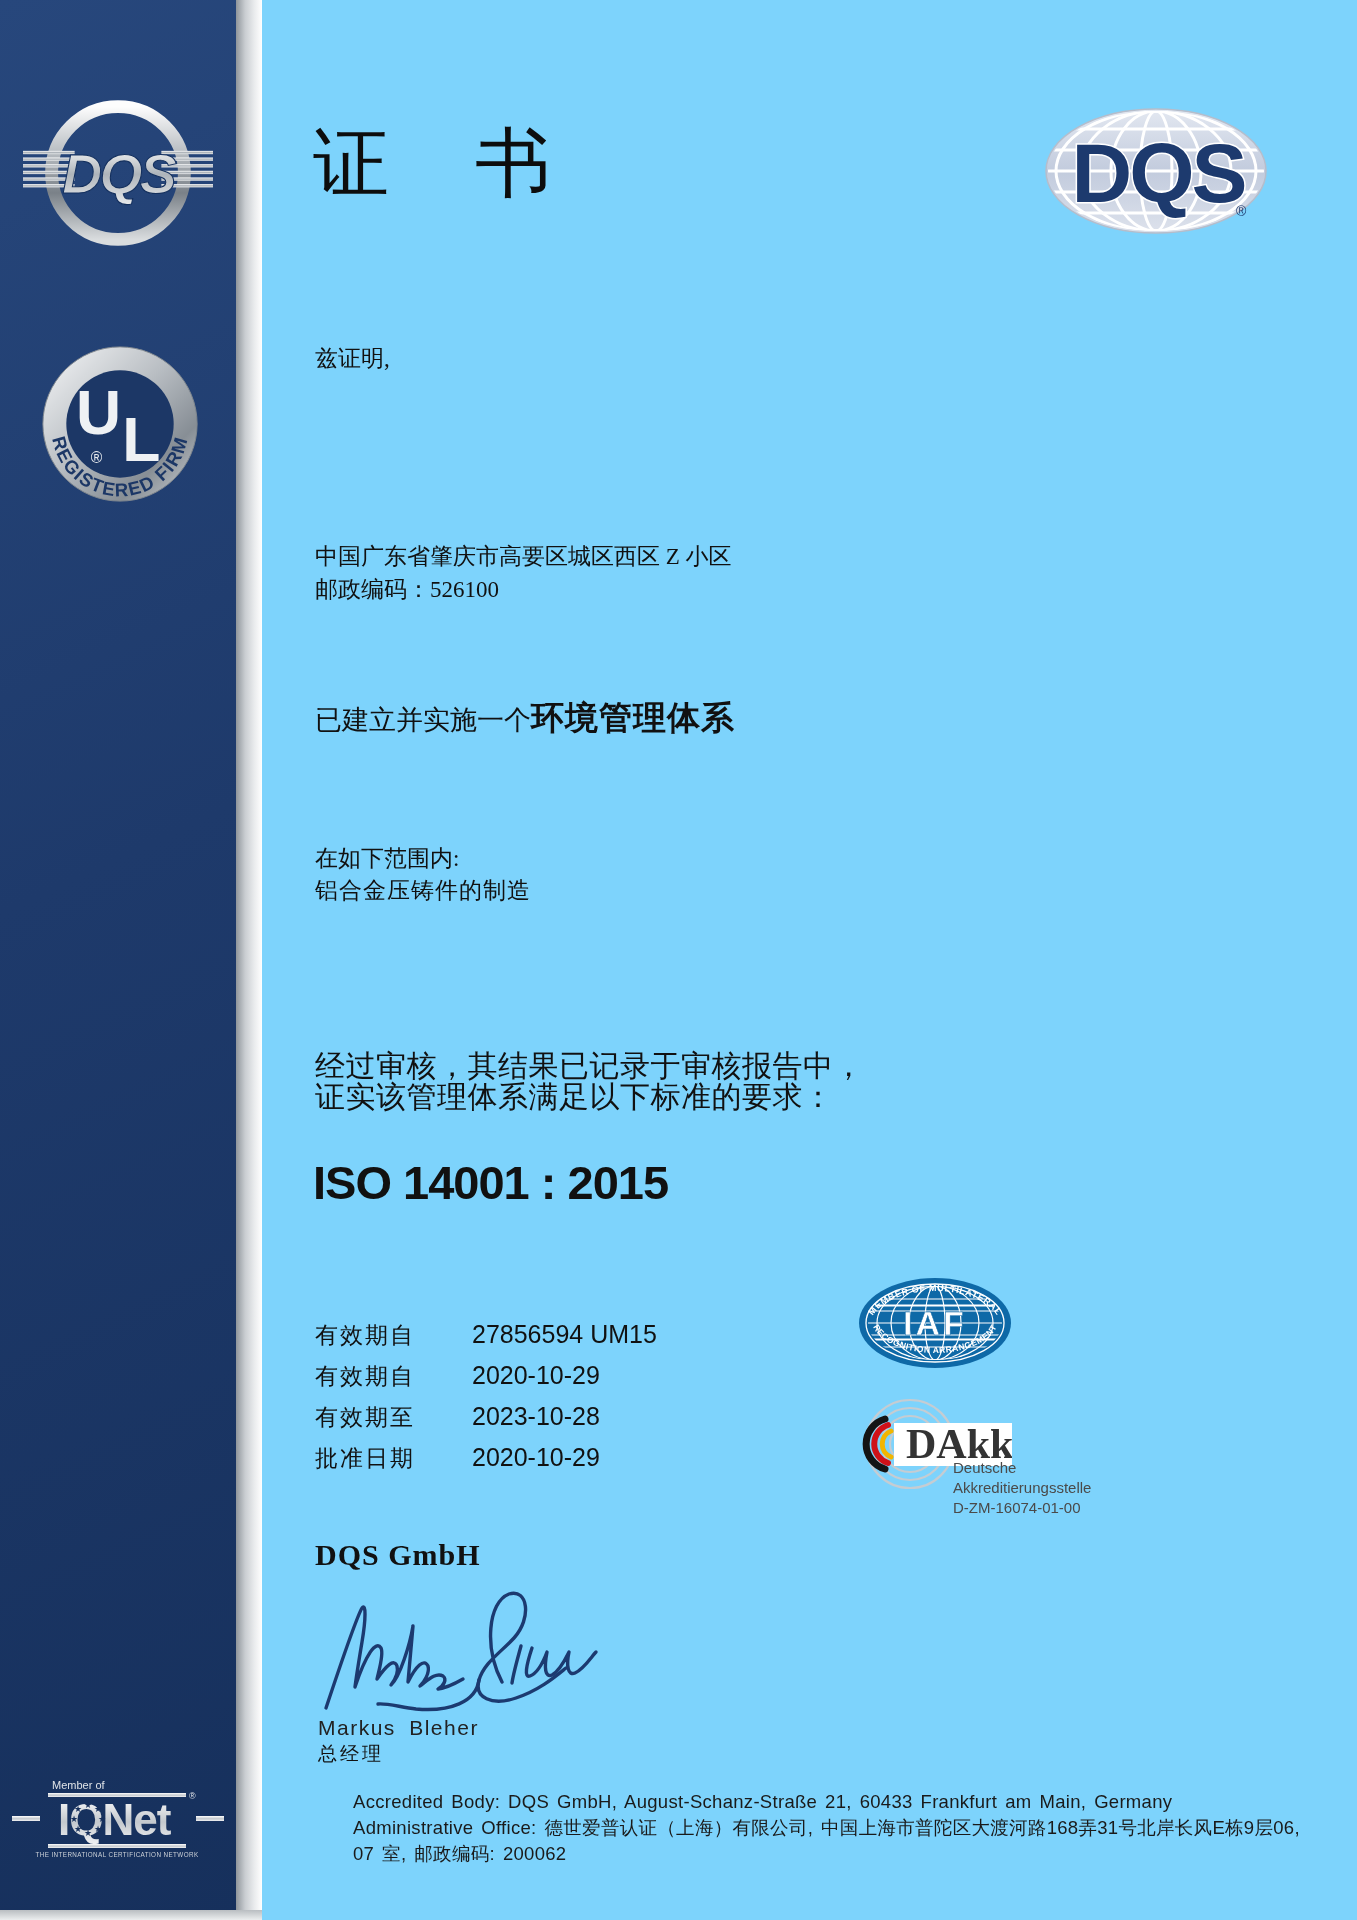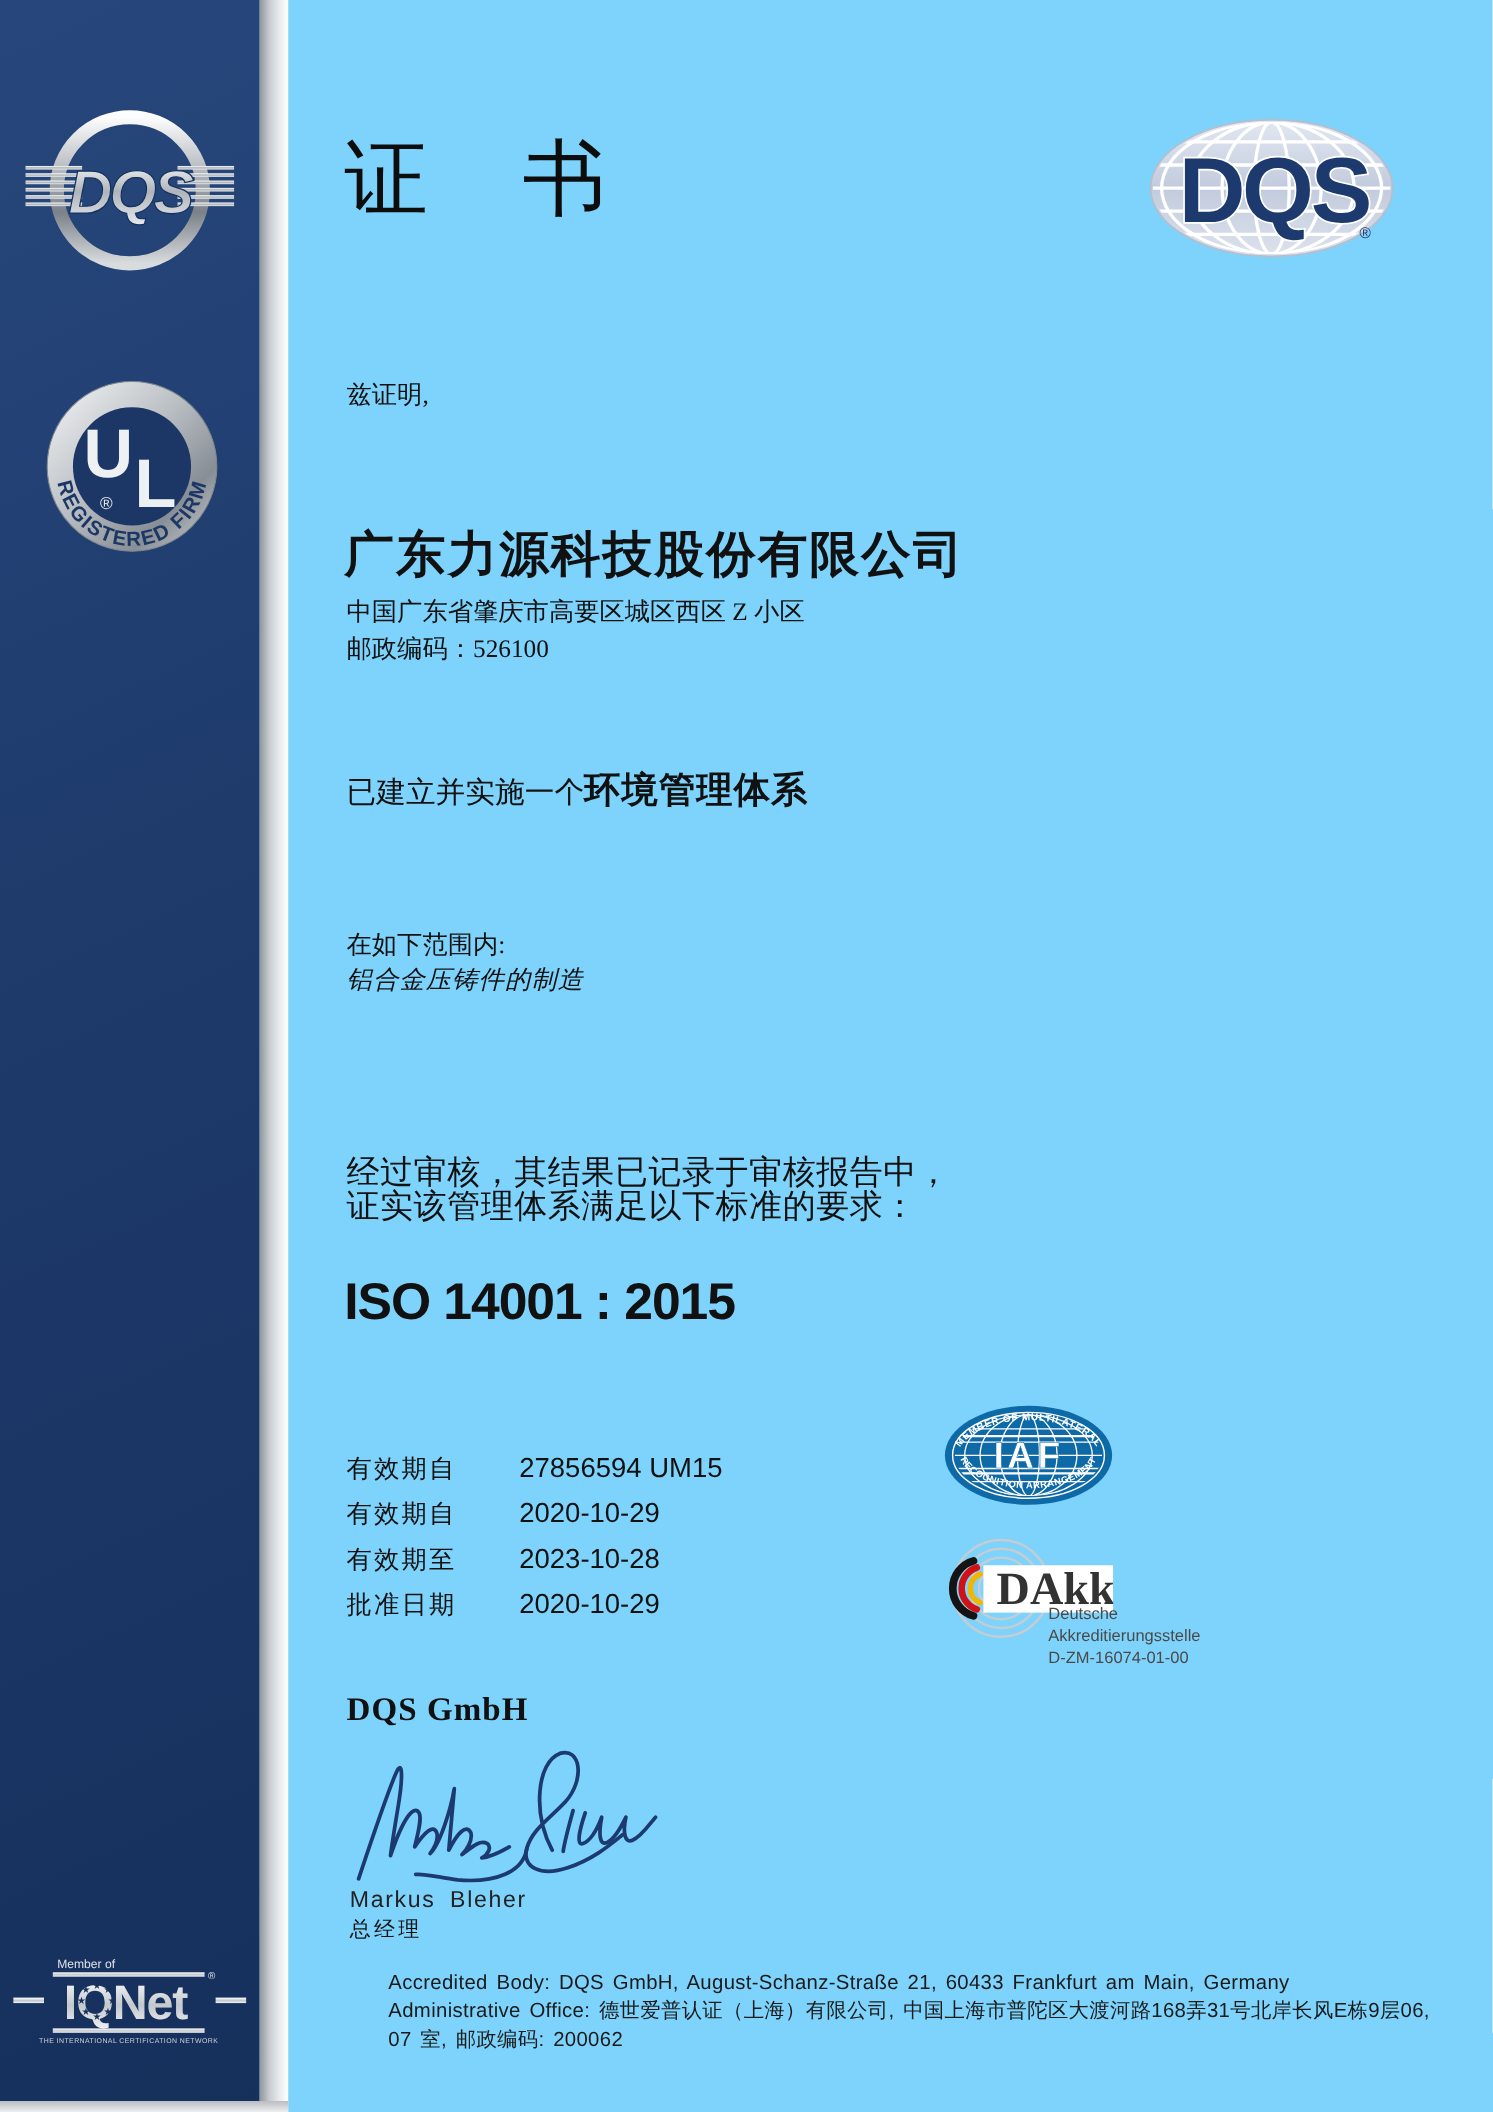--- a/index.html
+++ b/index.html
@@ -18,21 +18,21 @@
   .title{position:absolute;left:313px;top:122px;font-size:76px;line-height:1.1;
          display:flex;gap:86px;color:#0d0d0d;}
   .certify{position:absolute;left:315px;top:343px;font-size:23px;}
   .company-name{position:absolute;left:313px;top:474px;font-size:45px;font-weight:600;letter-spacing:2px;}
   .company-address{position:absolute;left:315px;top:541px;font-size:23px;}
   .company-postal{position:absolute;left:315px;top:574px;font-size:23px;}
   .established{position:absolute;left:315px;top:696px;display:flex;align-items:baseline;}
   .established .pre{font-size:27px;}
   .established .sys{font-size:33px;font-weight:bold;letter-spacing:1px;}
   .scope-intro{position:absolute;left:315px;top:843px;font-size:23px;}
-  .scope-detail{position:absolute;left:315px;top:875px;font-size:23px;letter-spacing:1px;font-style:italic;}
+  .scope-detail{position:absolute;left:315px;top:875px;font-size:23px;letter-spacing:1px;}
   .audit{position:absolute;left:315px;top:1050px;font-size:30px;line-height:31px;letter-spacing:0.5px;}
   .standard{position:absolute;left:313px;top:1155px;font-size:47px;font-weight:bold;letter-spacing:-1px;}
   .detail-row{position:absolute;left:315px;width:430px;display:flex;align-items:baseline;}
   .detail-row .lbl{width:157px;font-size:23px;letter-spacing:2px;}
   .detail-row .val{font-size:25px;font-family:"Liberation Sans","DejaVu Sans",sans-serif;}
   .issuer{position:absolute;left:315px;top:1538px;font-size:30px;font-weight:bold;letter-spacing:1px;font-family:Liberation Serif, serif;}
   .sig-name{position:absolute;left:318px;top:1716px;font-size:21px;letter-spacing:1.5px;word-spacing:6px;color:#222;}
   .sig-title{position:absolute;left:318px;top:1741px;font-size:19px;letter-spacing:3px;}
   .footer{position:absolute;left:315px;top:1789px;width:1030px;font-size:18.5px;line-height:26px;
           letter-spacing:0.3px;word-spacing:2.5px;color:#1a1a1a;margin-left:38px;}
@@ -154,21 +154,20 @@
       <line x1="6" y1="69" x2="226" y2="69"></line>
       <line x1="6" y1="90" x2="226" y2="90"></line>
       <line x1="6" y1="111" x2="226" y2="111"></line>
     </g>
     <text x="118" y="100" text-anchor="middle" font-size="84" font-weight="bold" letter-spacing="-3" font-family="Liberation Sans, DejaVu Sans, sans-serif" fill="#1d3a6e" stroke="#ffffff" stroke-width="3" paint-order="stroke">DQS</text>
     <text x="196" y="114" font-size="14" fill="#1d3a6e">®</text>
   </svg>
 
   <div class="certify serif">兹证明,</div>
 
-  <div class="company-name serif">广东力源科技股份有限公司</div>
   <div class="company-address serif">中国广东省肇庆市高要区城区西区 Z 小区</div>
   <div class="company-postal serif">邮政编码：526100</div>
 
   <div class="established serif">
     <span class="pre">已建立并实施一个</span>
     <span class="sys">环境管理体系</span>
   </div>
 
   <div class="scope-intro serif">在如下范围内:</div>
   <div class="scope-detail serif">铝合金压铸件的制造</div>

